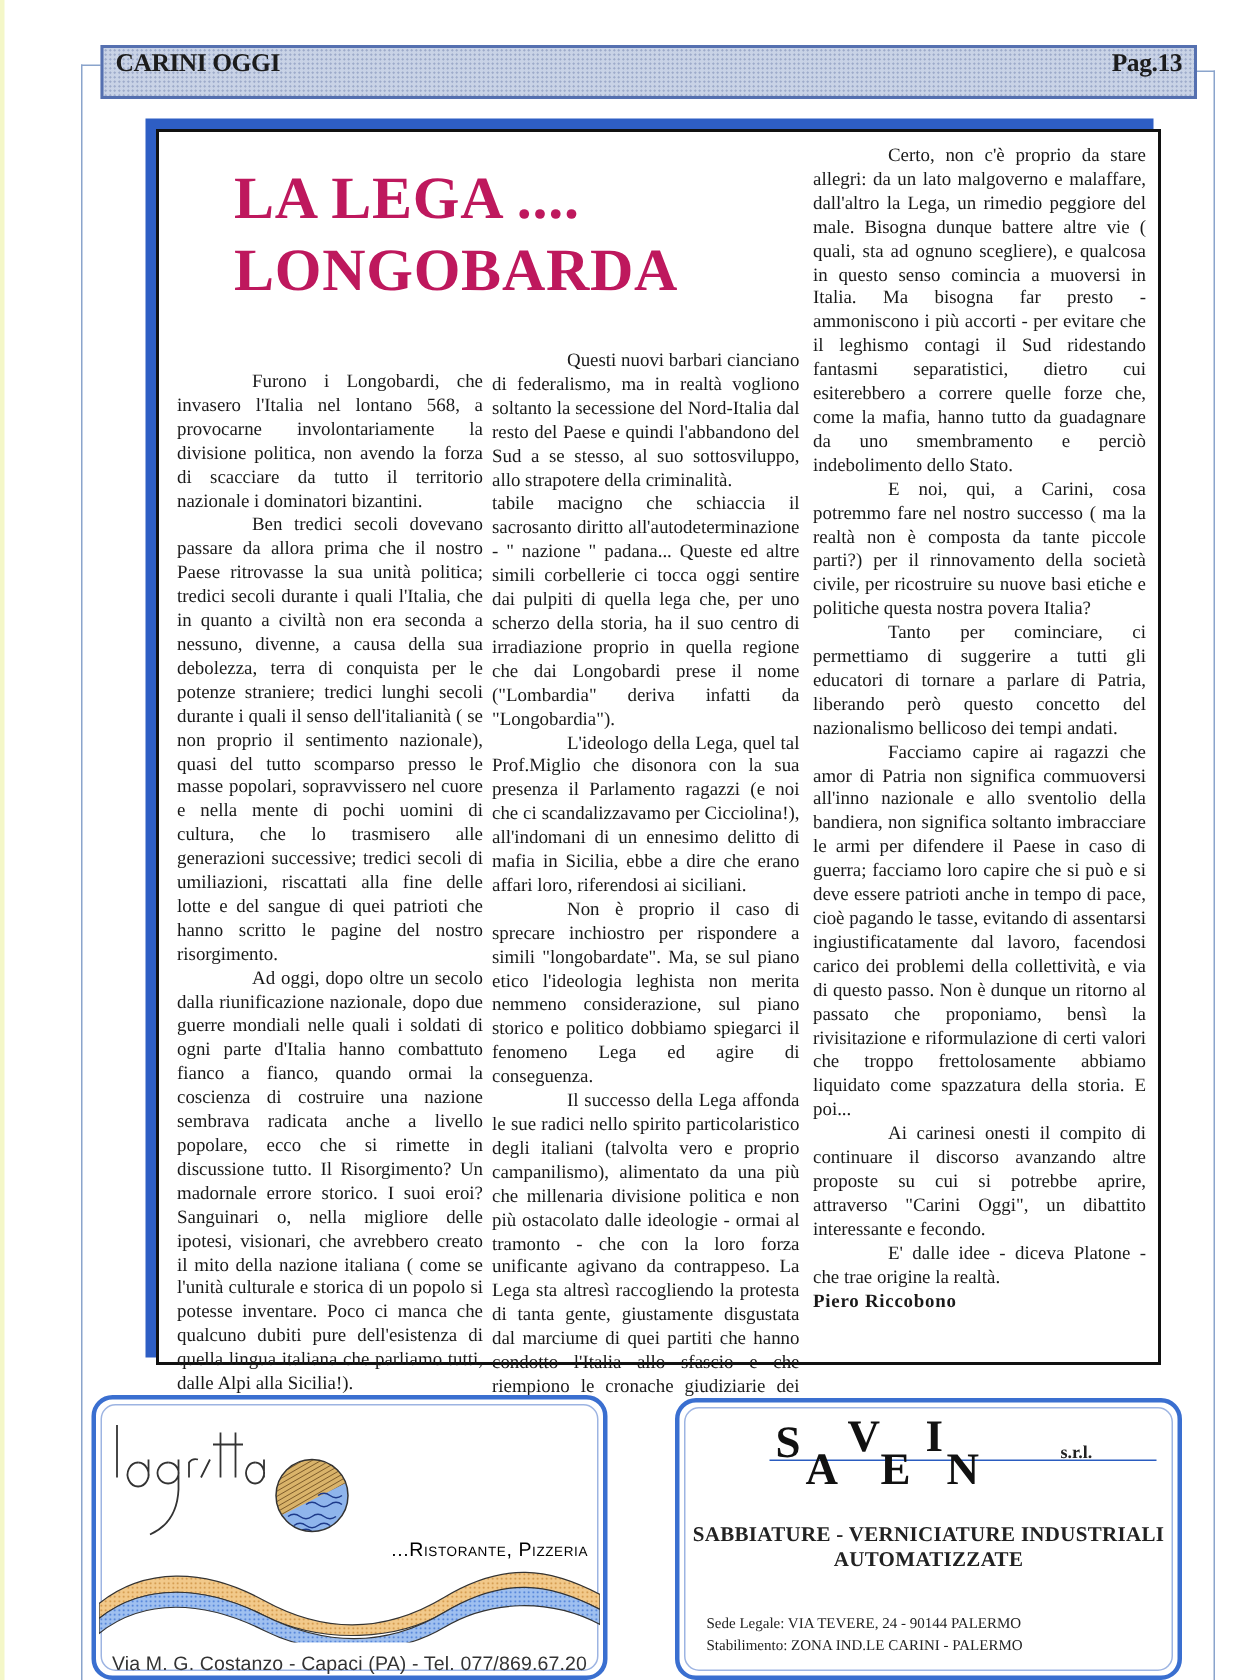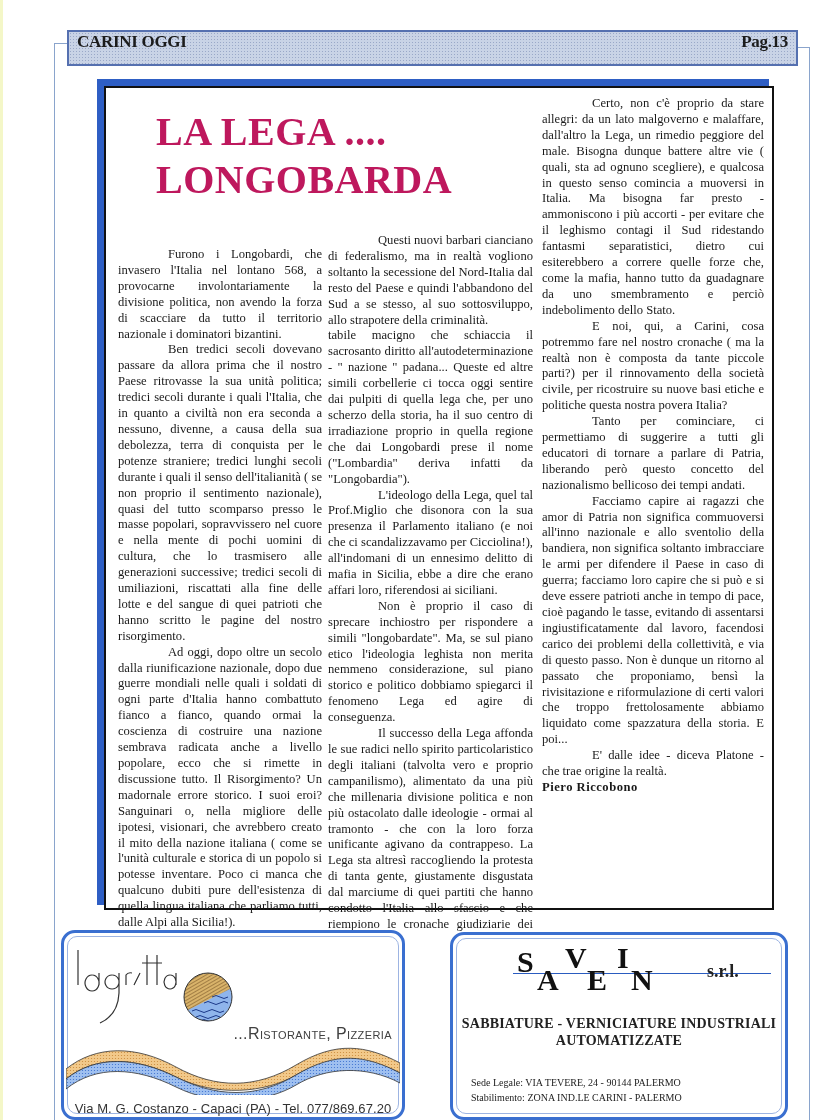--- a/index.html
+++ b/index.html
@@ -21,27 +21,27 @@
   .col1{left:12px;top:145px;width:204px;margin-top:14px;}
   .col2{left:222px;top:145px;width:205px;}
   .col3{left:436px;top:8px;width:222px;}
   .signature{text-align:left;font-weight:bold;letter-spacing:0.5px;padding-right:26px;text-indent:0 !important;}
   .ad{position:absolute;border:3px solid #3a6fd0;border-radius:14px;box-sizing:border-box;background:#fff;overflow:hidden;}
   .ad1{left:61px;top:930px;width:344px;height:190px;}
   .ad2{left:450px;top:932px;width:338px;height:188px;}
   .ad1-inner,.ad2-inner{position:absolute;inset:3px;border:1px solid #9db4e2;border-radius:10px;}
   .lagrotta-logo{position:absolute;left:6px;top:12px;width:110px;height:100px;}
   .lagrotta-globe{position:absolute;left:118px;top:38px;width:52px;height:52px;}
-  .tagline{position:absolute;right:10px;top:92px;font-family:"Liberation Sans",sans-serif;font-size:16px;letter-spacing:0.4px;color:#404040;font-variant:small-caps;}
+  .tagline{position:absolute;right:10px;top:92px;font-family:"Liberation Sans",sans-serif;font-size:13px;letter-spacing:0.4px;color:#000000;font-variant:small-caps;}
   .waves{position:absolute;left:2px;top:112px;width:334px;height:50px;}
   .ad1-address{position:absolute;left:0;right:0;bottom:1px;text-align:center;font-family:"Liberation Sans",sans-serif;font-size:13px;color:#333;white-space:nowrap;letter-spacing:0.1px;}
   .savein{position:absolute;left:60px;top:10px;width:200px;height:52px;}
   .savein .line{position:absolute;left:0;top:28px;width:258px;height:1px;background:#2a5cc0;}
   .savein span{position:absolute;font-family:"Liberation Serif",serif;font-weight:bold;font-size:30px;color:#111;}
-  .srl{position:absolute;left:254px;top:26px;font-weight:bold;font-size:18px;color:#222;}
+  .srl{position:absolute;left:254px;top:26px;font-weight:bold;font-size:12px;color:#222;}
   .ad2-desc{position:absolute;left:0;right:0;top:80px;text-align:center;font-weight:bold;font-size:14px;line-height:17px;color:#222;letter-spacing:0.2px;}
   .ad2-addr{position:absolute;left:18px;top:140px;font-size:10px;line-height:15.2px;color:#222;}
 </style>
 </head>
 <body>
 
 <div class="left-strip"></div>
 <div class="frame-left"></div>
 <div class="frame-left-tick"></div>
 <div class="frame-right"></div>
@@ -62,30 +62,31 @@
   <div class="col col1">
     <p>Furono i Longobardi, che invasero l'Italia nel lontano 568, a provocarne involontariamente la divisione politica, non avendo la forza di scacciare da tutto il territorio nazionale i dominatori bizantini.</p>
     <p>Ben tredici secoli dovevano passare da allora prima che il nostro Paese ritrovasse la sua unità politica; tredici secoli durante i quali l'Italia, che in quanto a civiltà non era seconda a nessuno, divenne, a causa della sua debolezza, terra di conquista per le potenze straniere; tredici lunghi secoli durante i quali il senso dell'italianità ( se non proprio il sentimento nazionale), quasi del tutto scomparso presso le masse popolari, sopravvissero nel cuore e nella mente di pochi uomini di cultura, che lo trasmisero alle generazioni successive; tredici secoli di umiliazioni, riscattati alla fine delle lotte e del sangue di quei patrioti che hanno scritto le pagine del nostro risorgimento.</p>
     <p>Ad oggi, dopo oltre un secolo dalla riunificazione nazionale, dopo due guerre mondiali nelle quali i soldati di ogni parte d'Italia hanno combattuto fianco a fianco, quando ormai la coscienza di costruire una nazione sembrava radicata anche a livello popolare, ecco che si rimette in discussione tutto. Il Risorgimento? Un madornale errore storico. I suoi eroi? Sanguinari o, nella migliore delle ipotesi, visionari, che avrebbero creato il mito della nazione italiana ( come se l'unità culturale e storica di un popolo si potesse inventare. Poco ci manca che qualcuno dubiti pure dell'esistenza di quella lingua italiana che parliamo tutti, dalle Alpi alla Sicilia!).</p>
     <p>Lo Stato unitario? Un insoppor-</p>
   </div>
 
   <div class="col col2">
     <p>Questi nuovi barbari cianciano di federalismo, ma in realtà vogliono soltanto la secessione del Nord-Italia dal resto del Paese e quindi l'abbandono del Sud a se stesso, al suo sottosviluppo, allo strapotere della criminalità.</p>
     <p style="text-indent:0">tabile macigno che schiaccia il sacrosanto diritto all'autodeterminazione - " nazione " padana... Queste ed altre simili corbellerie ci tocca oggi sentire dai pulpiti di quella lega che, per uno scherzo della storia, ha il suo centro di irradiazione proprio in quella regione che dai Longobardi prese il nome ("Lombardia" deriva infatti da "Longobardia").</p>
-    <p>L'ideologo della Lega, quel tal Prof.Miglio che disonora con la sua presenza il Parlamento italiano (e noi che ci scandalizzavamo per Cicciolina!), all'indomani di un ennesimo delitto di mafia in Sicilia, ebbe a dire che erano affari loro, riferendosi ai siciliani.</p>
+    <p>L'ideologo della Lega, quel tal Prof.Miglio che disonora con la sua presenza il Parlamento ragazzi (e noi che ci scandalizzavamo per Cicciolina!), all'indomani di un ennesimo delitto di mafia in Sicilia, ebbe a dire che erano affari loro, riferendosi ai siciliani.</p>
     <p>Non è proprio il caso di sprecare inchiostro per rispondere a simili "longobardate". Ma, se sul piano etico l'ideologia leghista non merita nemmeno considerazione, sul piano storico e politico dobbiamo spiegarci il fenomeno Lega ed agire di conseguenza.</p>
     <p>Il successo della Lega affonda le sue radici nello spirito particolaristico degli italiani (talvolta vero e proprio campanilismo), alimentato da una più che millenaria divisione politica e non più ostacolato dalle ideologie - ormai al tramonto - che con la loro forza unificante agivano da contrappeso. La Lega sta altresì raccogliendo la protesta di tanta gente, giustamente disgustata dal marciume di quei partiti che hanno condotto l'Italia allo sfascio e che riempiono le cronache giudiziarie dei nostri giorni.</p>
   </div>
 
   <div class="col col3">
     <p>Certo, non c'è proprio da stare allegri: da un lato malgoverno e malaffare, dall'altro la Lega, un rimedio peggiore del male. Bisogna dunque battere altre vie ( quali, sta ad ognuno scegliere), e qualcosa in questo senso comincia a muoversi in Italia. Ma bisogna far presto - ammoniscono i più accorti - per evitare che il leghismo contagi il Sud ridestando fantasmi separatistici, dietro cui esiterebbero a correre quelle forze che, come la mafia, hanno tutto da guadagnare da uno smembramento e perciò indebolimento dello Stato.</p>
-    <p>E noi, qui, a Carini, cosa potremmo fare nel nostro cronache ( ma la realtà non è composta da tante piccole parti?) per il rinnovamento della società civile, per ricostruire su nuove basi etiche e politiche questa nostra povera Italia?</p>
+    <p>E noi, qui, a Carini, cosa potremmo fare nel nostro successo ( ma la realtà non è composta da tante piccole parti?) per il rinnovamento della società civile, per ricostruire su nuove basi etiche e politiche questa nostra povera Italia?</p>
     <p>Tanto per cominciare, ci permettiamo di suggerire a tutti gli educatori di tornare a parlare di Patria, liberando però questo concetto del nazionalismo bellicoso dei tempi andati.</p>
     <p>Facciamo capire ai ragazzi che amor di Patria non significa commuoversi all'inno nazionale e allo sventolio della bandiera, non significa soltanto imbracciare le armi per difendere il Paese in caso di guerra; facciamo loro capire che si può e si deve essere patrioti anche in tempo di pace, cioè pagando le tasse, evitando di assentarsi ingiustificatamente dal lavoro, facendosi carico dei problemi della collettività, e via di questo passo. Non è dunque un ritorno al passato che proponiamo, bensì la rivisitazione e riformulazione di certi valori che troppo frettolosamente abbiamo liquidato come spazzatura della storia. E poi...</p>
+    <p>Ai carinesi onesti il compito di continuare il discorso avanzando altre proposte su cui si potrebbe aprire, attraverso "Carini Oggi", un dibattito interessante e fecondo.</p>
     <p>E' dalle idee - diceva Platone - che trae origine la realtà.</p>
     <p class="signature">Piero Riccobono</p>
   </div>
 </div>
 
 <div class="ad ad1">
   <div class="ad1-inner"></div>
   <svg class="lagrotta-logo" viewBox="0 0 110 100">
     <g fill="none" stroke="#333" stroke-width="1.2">
       <path d="M8 5 L8 40"></path>

